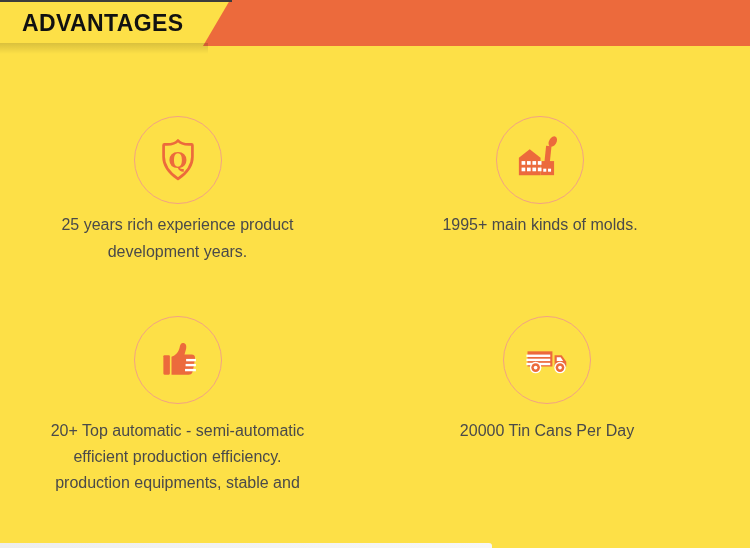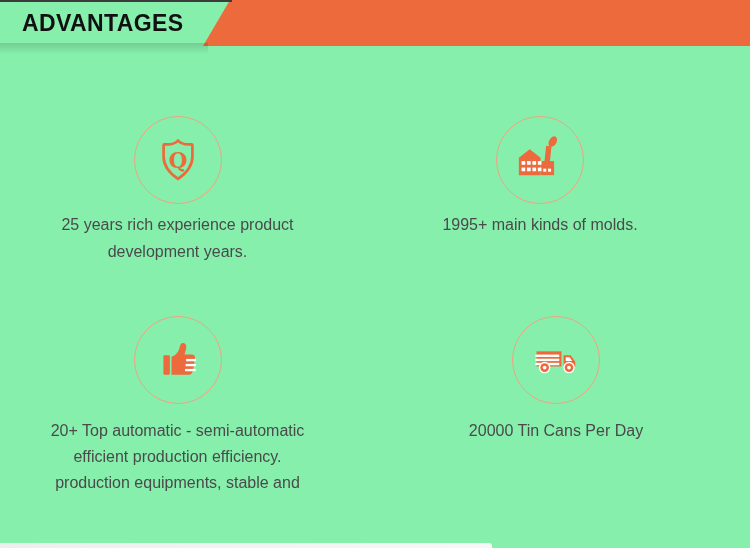--- a/index.html
+++ b/index.html
@@ -7,21 +7,21 @@
     --ring:#F2A284;
     --title:#111111;
     --body:#4A4A4A;
     --topline:#3C3C3C;
   }
   *{margin:0;padding:0;box-sizing:border-box;}
   html,body{background:#ffffff;}
   .page{
     position:relative;
     width:750px;height:548px;
-    background:#86efac;
+    background:#fde047;
     overflow:hidden;
     font-family:"Liberation Sans","DejaVu Sans",sans-serif;
   }
   
   .header{position:absolute;top:0;left:0;width:750px;height:56px;}
   .header-band{
     position:absolute;top:0;left:200px;width:550px;height:46px;
     background:var(--accent);
     clip-path:polygon(30px 0,100% 0,100% 100%,3px 100%);
   }
@@ -35,21 +35,21 @@
   }
   .header-title{
     position:absolute;top:1px;left:22px;height:44px;line-height:44px;
     font-size:23px;font-weight:bold;color:var(--title);letter-spacing:0.4px;
   }
   
   .card{position:absolute;text-align:center;}
   .card.c1{left:0;top:116px;width:355px;}
   .card.c2{left:375px;top:116px;width:330px;}
   .card.c3{left:0;top:316px;width:355px;}
-  .card.c4{left:391px;top:316px;width:330px;}
+  .card.c4{left:382px;top:316px;width:330px;}
   .circle{
     width:88px;height:88px;border:1px solid var(--ring);border-radius:50%;
     margin:0 auto;display:flex;align-items:center;justify-content:center;
   }
   .caption{margin-top:7px;font-size:16px;line-height:27px;color:var(--body);}
   .card.c3 .caption,.card.c4 .caption{margin-top:14px;line-height:26px;}
   .caption div{white-space:nowrap;}
   
   .bottom-strip{
     position:absolute;left:0;bottom:0;width:492px;height:5px;

